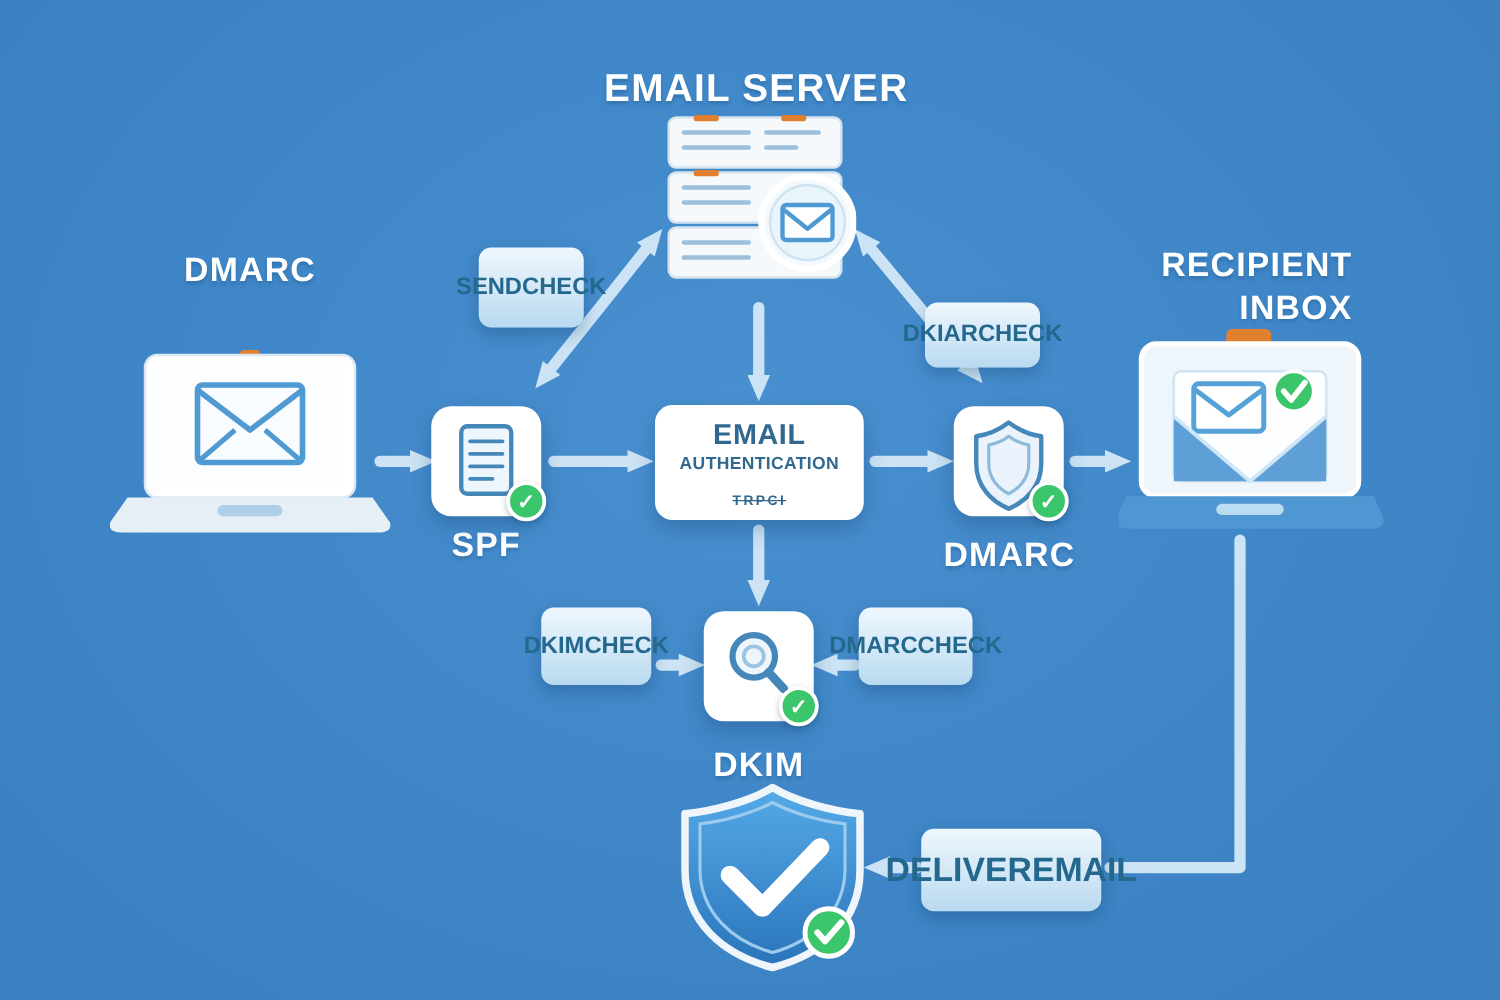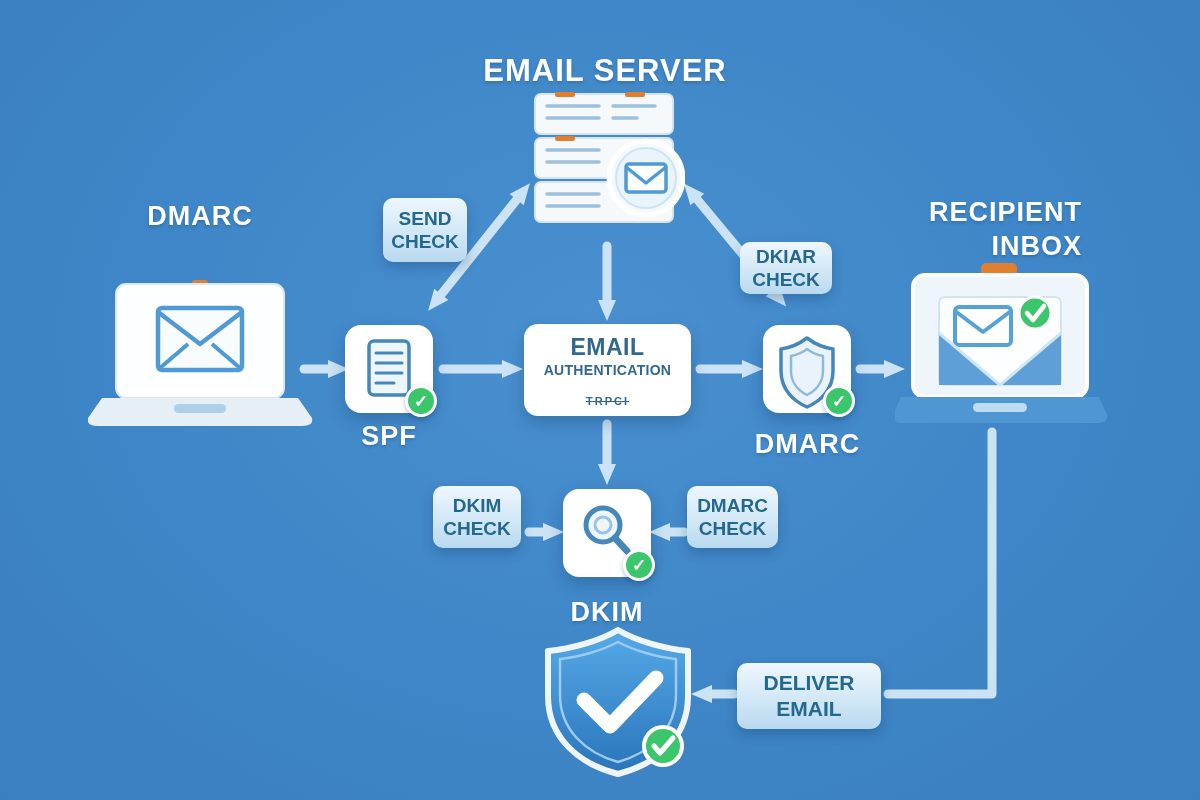--- a/index.html
+++ b/index.html
@@ -7,21 +7,21 @@
     position:relative;width:1200px;height:800px;overflow:hidden;
     background:radial-gradient(ellipse at 50% 42%, #4a90d0 0%, #3e86c7 55%, #3a7fc0 100%);
     font-family:"Liberation Sans", sans-serif;
   }
   .arrows{position:absolute;left:0;top:0;width:1200px;height:800px;pointer-events:none;}
   .title{
     position:absolute;color:#ffffff;font-weight:bold;text-align:center;
     letter-spacing:1px;text-shadow:0 2px 3px rgba(10,50,90,.25);line-height:1.25;
   }
   .chip{
-    position:absolute;display:flex;flex-direction:column;align-items:center;justify-content:center;
+    position:absolute;display:flex;flex-direction:row;align-items:center;justify-content:center;
     background:linear-gradient(180deg,#eef7fd 0%,#cfe6f6 60%,#b9d9f0 100%);
     border-radius:10px;box-shadow:0 5px 12px rgba(10,50,90,.28);
     color:#24688e;font-weight:bold;font-size:19px;line-height:1.22;text-align:center;
   }
   .chip span{display:block;}
   .card{
     position:absolute;background:#ffffff;border-radius:16px;
     box-shadow:0 7px 16px rgba(10,50,90,.28);
   }
   .badge{
@@ -88,21 +88,21 @@
     <span>CHECK</span>
   </div>
   <div class="chip" style="left:433px;top:486px;width:88px;height:62px;">
     <span>DKIM</span>
     <span>CHECK</span>
   </div>
   <div class="chip" style="left:687px;top:486px;width:91px;height:62px;">
     <span>DMARC</span>
     <span>CHECK</span>
   </div>
-  <div class="chip" style="left:737px;top:663px;width:144px;height:66px;font-size:21px;">
+  <div class="chip" style="left:737px;top:663px;width:144px;height:66px;font-size:27px;">
     <span>DELIVER</span>
     <span>EMAIL</span>
   </div>
 
   <div class="auth-box">
     <div class="auth-l1">EMAIL</div>
     <div class="auth-l2">AUTHENTICATION</div>
     <div class="auth-l3">TRPCI</div>
   </div>
 

